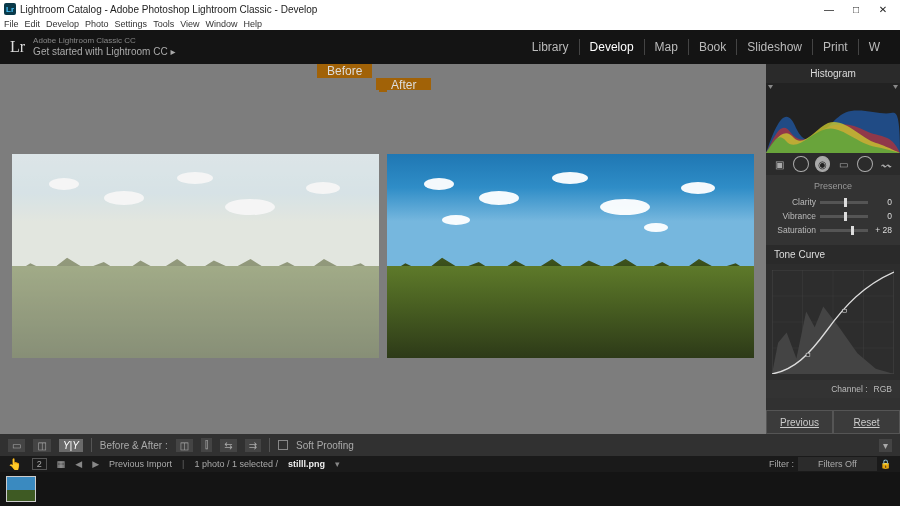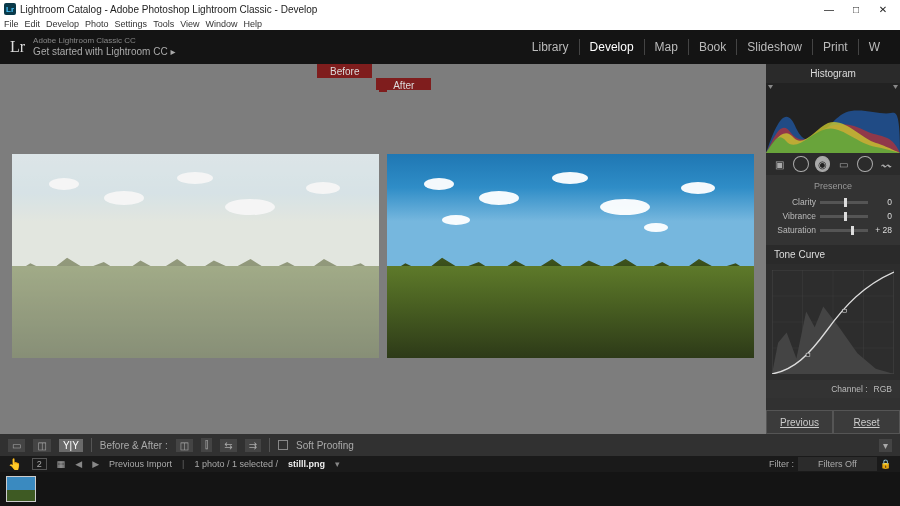--- a/index.html
+++ b/index.html
@@ -27,21 +27,21 @@
   .modules .mod.active { color:#fff; }
   .divider { width:1px; height:16px; background:#444; }
 
   
   .main { display:flex; height:370px; background:#2c2c2c; }
   .canvas-area { flex:1 1 auto; position:relative; background:#7d7d7d; padding:12px; display:flex; gap:8px; }
   .panel-col { width:134px; background:#313131; display:flex; flex-direction:column; }
 
   
   .ba-tabs { position:absolute; top:0; left:0; right:0; height:14px; display:flex; }
-  .ba-tab { width:55px; height:14px; background:#7f1d1d; color:#ddd; font-size:10px; display:flex; align-items:center; justify-content:center; margin-top:-0px;}
+  .ba-tab { width:55px; height:14px; background:#a16207; color:#ddd; font-size:12px; display:flex; align-items:center; justify-content:center; margin-top:-0px;}
   .ba-wrap { display:flex; gap:8px; margin-top:14px; flex:1; }
 
   .photo-slot { flex:1; background:#7d7d7d; display:flex; align-items:center; justify-content:center; position:relative; }
   .photo { width:100%; aspect-ratio: 368/205; max-height:100%; position:relative; overflow:hidden; }
 
   
   .sky-before { background:linear-gradient(#d8e5ea 0%, #cfe1e6 35%, #e0e6dc 60%); position:absolute; inset:0 0 45% 0;}
   .sky-after  { background:linear-gradient(#1f77b3 0%, #2f8dc7 30%, #76b7de 60%); position:absolute; inset:0 0 45% 0;}
   .ground-before{ background:linear-gradient(#7d8c56 0%, #6d7a4b 40%, #55613c 100%); position:absolute; inset:55% 0 0 0;}
   .ground-after { background:linear-gradient(#5e7a2a 0%, #4a6122 40%, #2d3a18 100%); position:absolute; inset:55% 0 0 0;}
@@ -76,21 +76,21 @@
   .tone-header { font-size:10px; color:#ddd; text-align:left; padding:4px 8px; background:#2a2a2a;}
   .tone-curve { height:116px; background:#2d2d2d; padding:6px; position:relative;}
   .tone-curve svg { width:100%; height:100%; }
   .channel-row { display:flex; justify-content:flex-end; align-items:center; padding:4px 8px; gap:6px; font-size:8.5px; color:#bbb; background:#333;}
   .prev-reset { height:24px; background:#3b3b3b; display:flex; }
   .prev-reset button { flex:1; background:#3b3b3b; border:1px solid #555; color:#ccc; font-size:10px; cursor:pointer;text-decoration:underline;}
 
   
   .canvas-toolbar { height:22px; background:#313131; display:flex; align-items:center; padding:0 8px; gap:8px; color:#aaa; font-size:10px;}
   .canvas-toolbar .btn { padding:1px 4px; background:#444; cursor:pointer;}
-  .canvas-toolbar .btn.sel { background:#6a6a6a; color:#fff;}
+  .canvas-toolbar .btn.sel { background:#6a6a6a; color:#fff;font-style:italic;}
   .canvas-toolbar .square { width:10px; height:10px; border:1px solid #888;}
   .canvas-toolbar .sep { width:1px; height:14px; background:#555;}
 
   
   .filmstrip-top { height:16px; background:#1a1a1a; display:flex; align-items:center; padding:0 8px; color:#aaa; font-size:9px; gap:10px;}
   .filmstrip-top .hand{font-size:11px;}
   .filmstrip-top .num-box{ border:1px solid #555; padding:0 4px;}
   .filmstrip-top .arrow{ color:#888; cursor:pointer;}
   .filmstrip-top strong{ color:#eee; font-weight:bold;}
   .filmstrip-top .right{ margin-left:auto; display:flex; align-items:center; gap:4px;}

